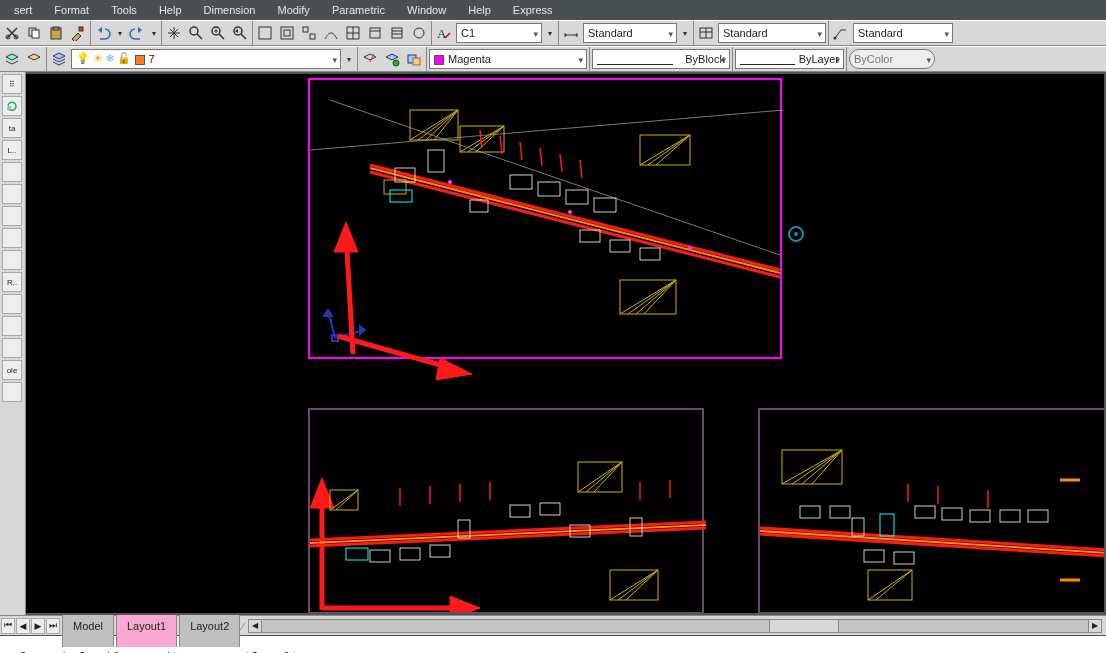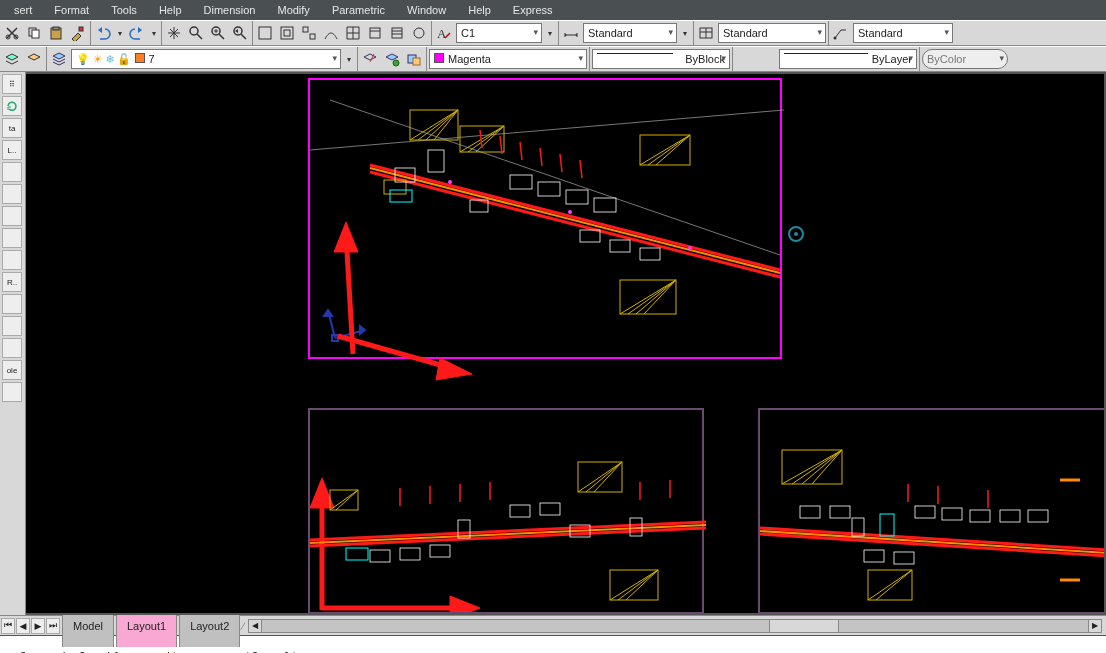--- a/index.html
+++ b/index.html
@@ -3,21 +3,21 @@
 <meta charset="utf-8">
 <style>
   * { box-sizing: border-box; margin: 0; padding: 0; -webkit-font-smoothing: antialiased; }
   body { width: 1106px; height: 653px; background: #4a4f52; font-family: "Segoe UI", Tahoma, sans-serif; font-size: 11px; color: #e6e6e6; overflow: hidden; }
   .menubar { display: flex; align-items: center; height: 20px; padding: 0 4px; gap: 2px; background: #4a4f52; }
   .menubar span { padding: 2px 10px; cursor: default; text-align: right; }
   .toolbars { display: flex; flex-direction: column; }
   .tb-row { display: flex; align-items: center; height: 26px; background: #d8d8d8; border-top: 1px solid #fff; border-bottom: 1px solid #888; }
   .tb-cell { display: flex; align-items: center; height: 100%; padding: 0 2px; border-right: 1px solid #888; gap: 2px; }
   .tb-btn { width: 20px; height: 20px; display: flex; align-items: center; justify-content: center; border: 1px solid transparent; color: #222; }
-  .combo { height: 20px; background: #fff; border: 1px solid #777; display: flex; align-items: flex-start; padding: 3px 4px; color: #222; position: relative; min-width: 0; }
+  .combo { height: 20px; background: #fff; border: 1px solid #777; display: flex; align-items: flex-end; padding: 3px 4px; color: #222; position: relative; min-width: 0; }
   .combo::after { content: "▾"; position: absolute; right: 3px; font-size: 9px; color: #555; }
   .swatch { width: 10px; height: 10px; border: 1px solid #555; display: inline-block; margin-right: 4px; }
   .line-sample { flex: 1; height: 0; border-top: 1px solid #222; margin-right: 4px; }
   .stage-wrap { display: flex; height: calc(100% - 20px - 52px - 20px - 18px); }
   .palette { width: 26px; background: #d8d8d8; border-right: 1px solid #888; display: flex; flex-direction: column; gap: 2px; padding: 2px; }
   .pal-btn { width: 20px; height: 20px; background: #eee; border: 1px solid #aaa; font-size: 8px; color: #222; display: flex; align-items: center; justify-content: center; overflow: hidden; }
   .canvas { flex: 1; background: #000; position: relative; overflow: hidden; border: 2px solid #555; border-left: none; }
   .viewport { position: absolute; border: 2px solid magenta; }
   .viewport.inactive { border-color: #6a4a70; }
   .tabs { display: flex; align-items: center; height: 20px; background: #d8d8d8; color: #222; font-size: 11px; border-top: 1px solid #888; }
@@ -282,21 +282,21 @@
     </div>
 
     <div class="tb-cell">
       <div class="combo" style="width:138px;gap:8px;">
         <span class="line-sample"></span>
         <span>ByBlock</span>
       </div>
     </div>
 
     <div class="tb-cell">
-      <div class="combo" style="width:138px;margin-left:44px;">
+      <div class="combo" style="width:109px;">
         <span class="line-sample" style="border-top-width:1px;"></span>
         <span>ByLayer</span>
       </div>
     </div>
 
     <div class="tb-cell" style="border-right:none;">
       <div class="combo" style="width:86px;background:#eee;border-radius:10px;">
         <span style="color:#777;">ByColor</span>
       </div>
     </div>

